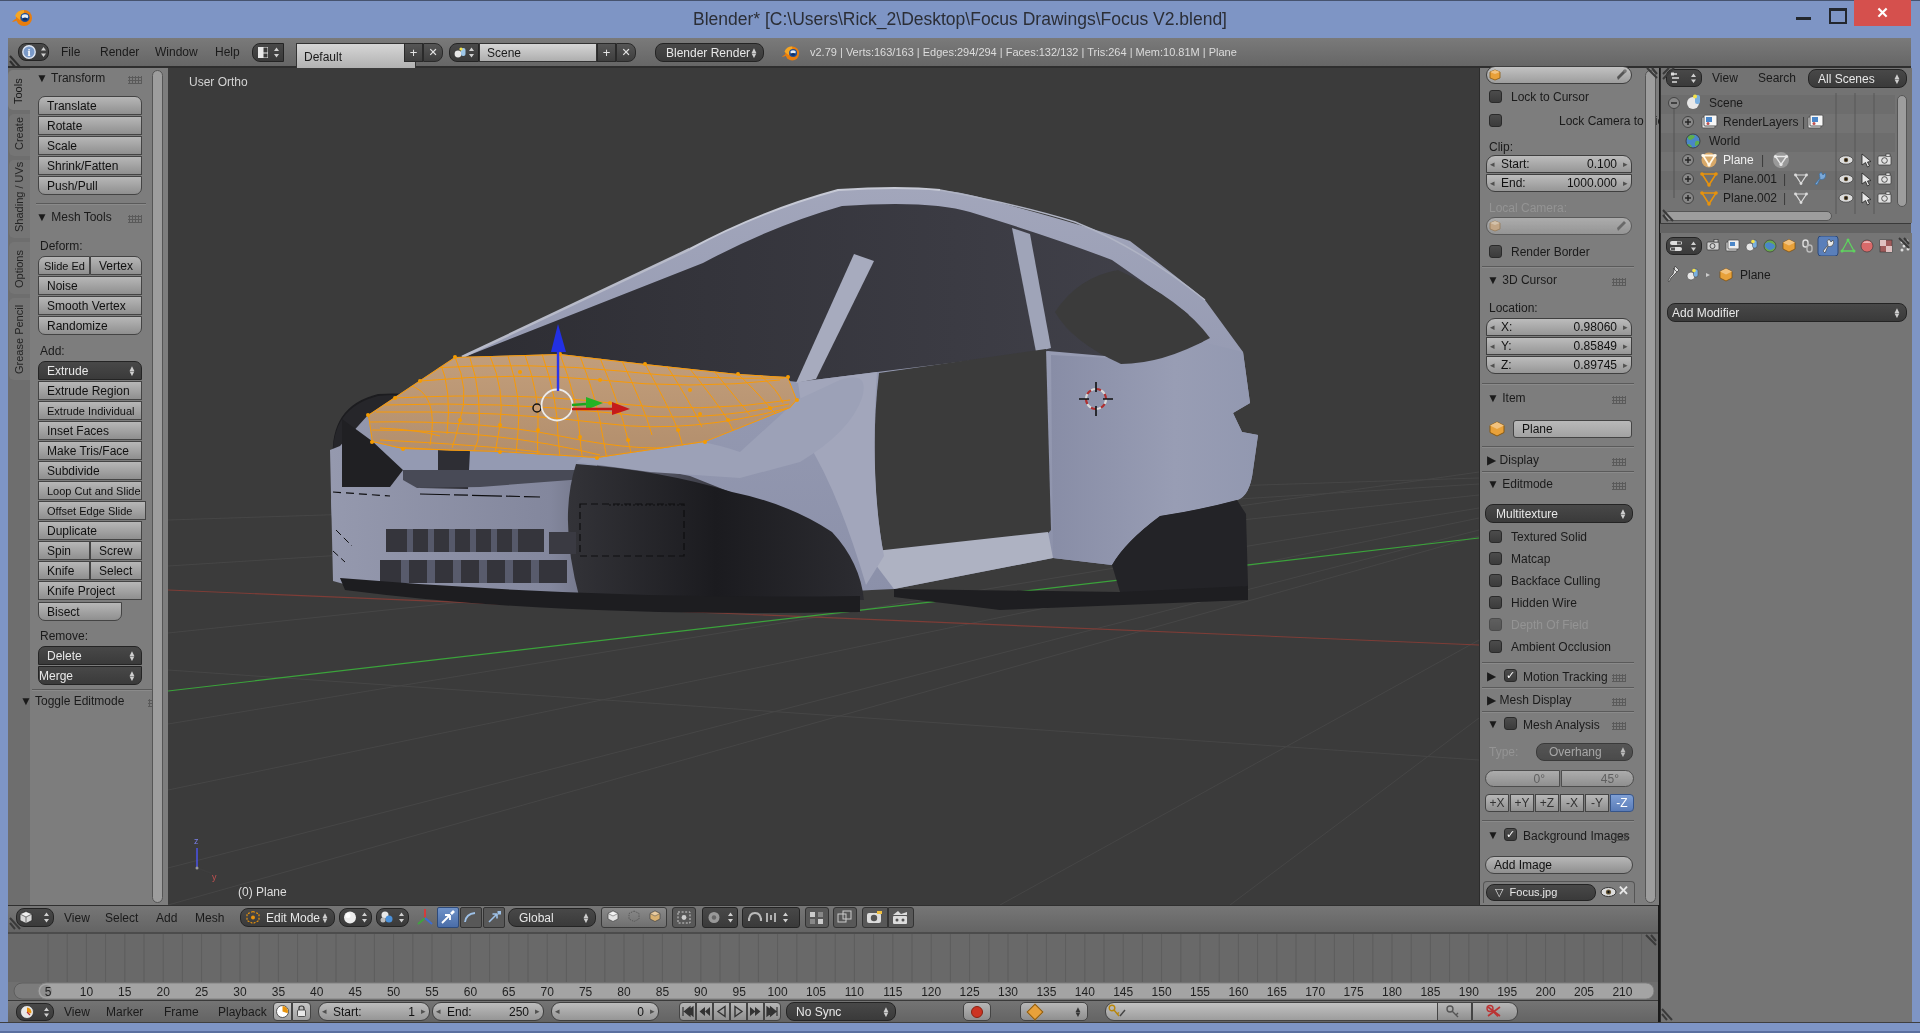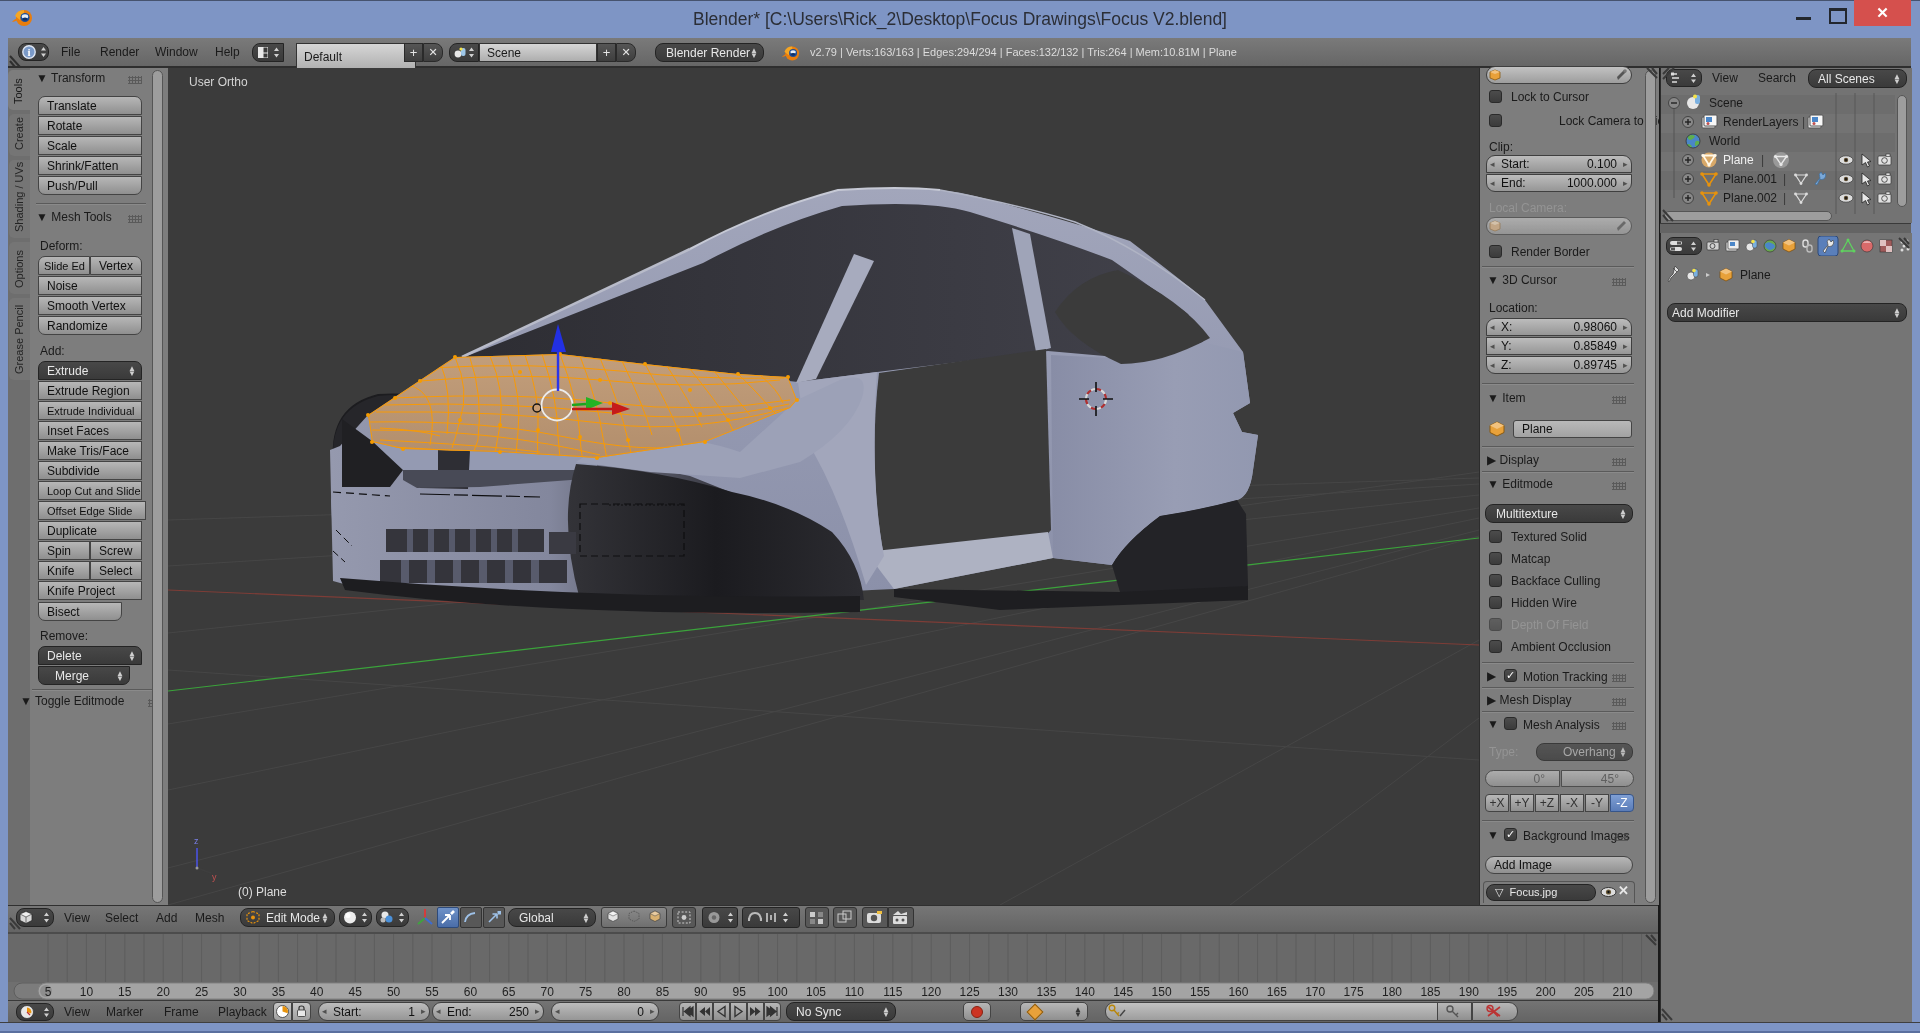--- a/index.html
+++ b/index.html
@@ -152,21 +152,21 @@
 <div class="btn bl" style="left:38px;top:501px;width:108px;height:19px;border-radius:0;font-size:11px;">Offset Edge Slide</div>
 <div class="btn bl" style="left:38px;top:521px;width:104px;height:19px;border-radius:0;">Duplicate</div>
 <div class="btn bl" style="left:38px;top:541px;width:52px;height:19px;border-radius:0;">Spin</div>
 <div class="btn bl" style="left:90px;top:541px;width:52px;height:19px;border-radius:0;">Screw</div>
 <div class="btn bl" style="left:38px;top:561px;width:52px;height:19px;border-radius:0;">Knife</div>
 <div class="btn bl" style="left:90px;top:561px;width:52px;height:19px;border-radius:0;">Select</div>
 <div class="btn bl" style="left:38px;top:581px;width:104px;height:19px;border-radius:0;">Knife Project</div>
 <div class="btn bl" style="left:38px;top:579px;width:84px;height:19px;border-radius:0 0 7px 7px;margin-top:23px;">Bisect</div>
 <div class="lbl" style="left:40px;top:629px;">Remove:</div>
 <div class="dark" style="left:38px;top:646px;width:104px;height:19px;padding-left:8px;border-radius:7px 7px 0 0;">Delete<span class="updn">▲<br>▼</span></div>
-<div class="dark" style="left:38px;top:666px;width:92px;height:19px;padding-left:16px;border-radius:0 0 7px 7px;">Merge<span class="updn">▲<br>▼</span></div>
+<div class="dark" style="left:38px;top:666px;width:104px;height:19px;padding-left:0;border-radius:0 0 7px 7px;">Merge<span class="updn">▲<br>▼</span></div>
 <div class="sep" style="left:32px;top:689px;width:130px;"></div>
 <div class="phead" style="left:20px;top:694px;">▼ Toggle Editmode</div>
 <div class="dots" style="left:148px;top:699px;"></div>
 
 <div class="abs" style="left:152px;top:70px;width:11px;height:833px;background:#9d9d9d;border:1px solid #555;border-radius:6px;box-sizing:border-box;"></div>
 
 <div class="abs" id="vp" style="left:168px;top:68px;width:1311px;height:837px;background:#3b3b3b;"></div>
 
 <svg class="abs" style="left:168px;top:68px;" width="1311" height="837" viewBox="168 68 1311 837">
 <defs>
@@ -492,21 +492,21 @@
 <div class="dots" style="left:1612px;top:674px;"></div>
 <div class="sep" style="left:1482px;top:687px;width:152px;"></div>
 <div class="phead" style="left:1487px;top:693px;">▶ Mesh Display</div>
 <div class="dots" style="left:1612px;top:698px;"></div>
 <div class="sep" style="left:1482px;top:711px;width:152px;"></div>
 <div class="phead" style="left:1487px;top:717px;">▼</div>
 <div class="chk" style="left:1504px;top:717px;"></div>
 <div class="lbl" style="left:1523px;top:718px;">Mesh Analysis</div>
 <div class="dots" style="left:1612px;top:722px;"></div>
 <div class="glbl" style="left:1489px;top:745px;">Type:</div>
-<div class="dark" style="left:1536px;top:743px;width:97px;height:18px;padding-left:26px;opacity:.75;color:#b5b5b5;">Overhang<span class="updn">▲<br>▼</span></div>
+<div class="dark" style="left:1536px;top:743px;width:97px;height:18px;padding-left:12px;opacity:.75;color:#b5b5b5;">Overhang<span class="updn">▲<br>▼</span></div>
 <div class="slider" style="left:1485px;top:770px;width:75px;height:17px;border-radius:9px 0 0 9px;opacity:.75;">
     <span class="val" style="margin-left:auto;color:#555;">0°</span>
   </div>
 <div class="slider" style="left:1561px;top:770px;width:73px;height:17px;border-radius:0 9px 9px 0;opacity:.75;">
     <span class="val" style="margin-left:auto;color:#555;">45°</span>
   </div>
 <div class="btn" style="left:1485px;top:794px;width:24px;height:18px;border-radius:4px 0 0 4px;color:#333;">+X</div>
 <div class="btn" style="left:1510px;top:794px;width:24px;height:18px;border-radius:0;color:#333;">+Y</div>
 <div class="btn" style="left:1535px;top:794px;width:24px;height:18px;border-radius:0;color:#333;">+Z</div>
 <div class="btn" style="left:1560px;top:794px;width:24px;height:18px;border-radius:0;color:#333;">-X</div>

